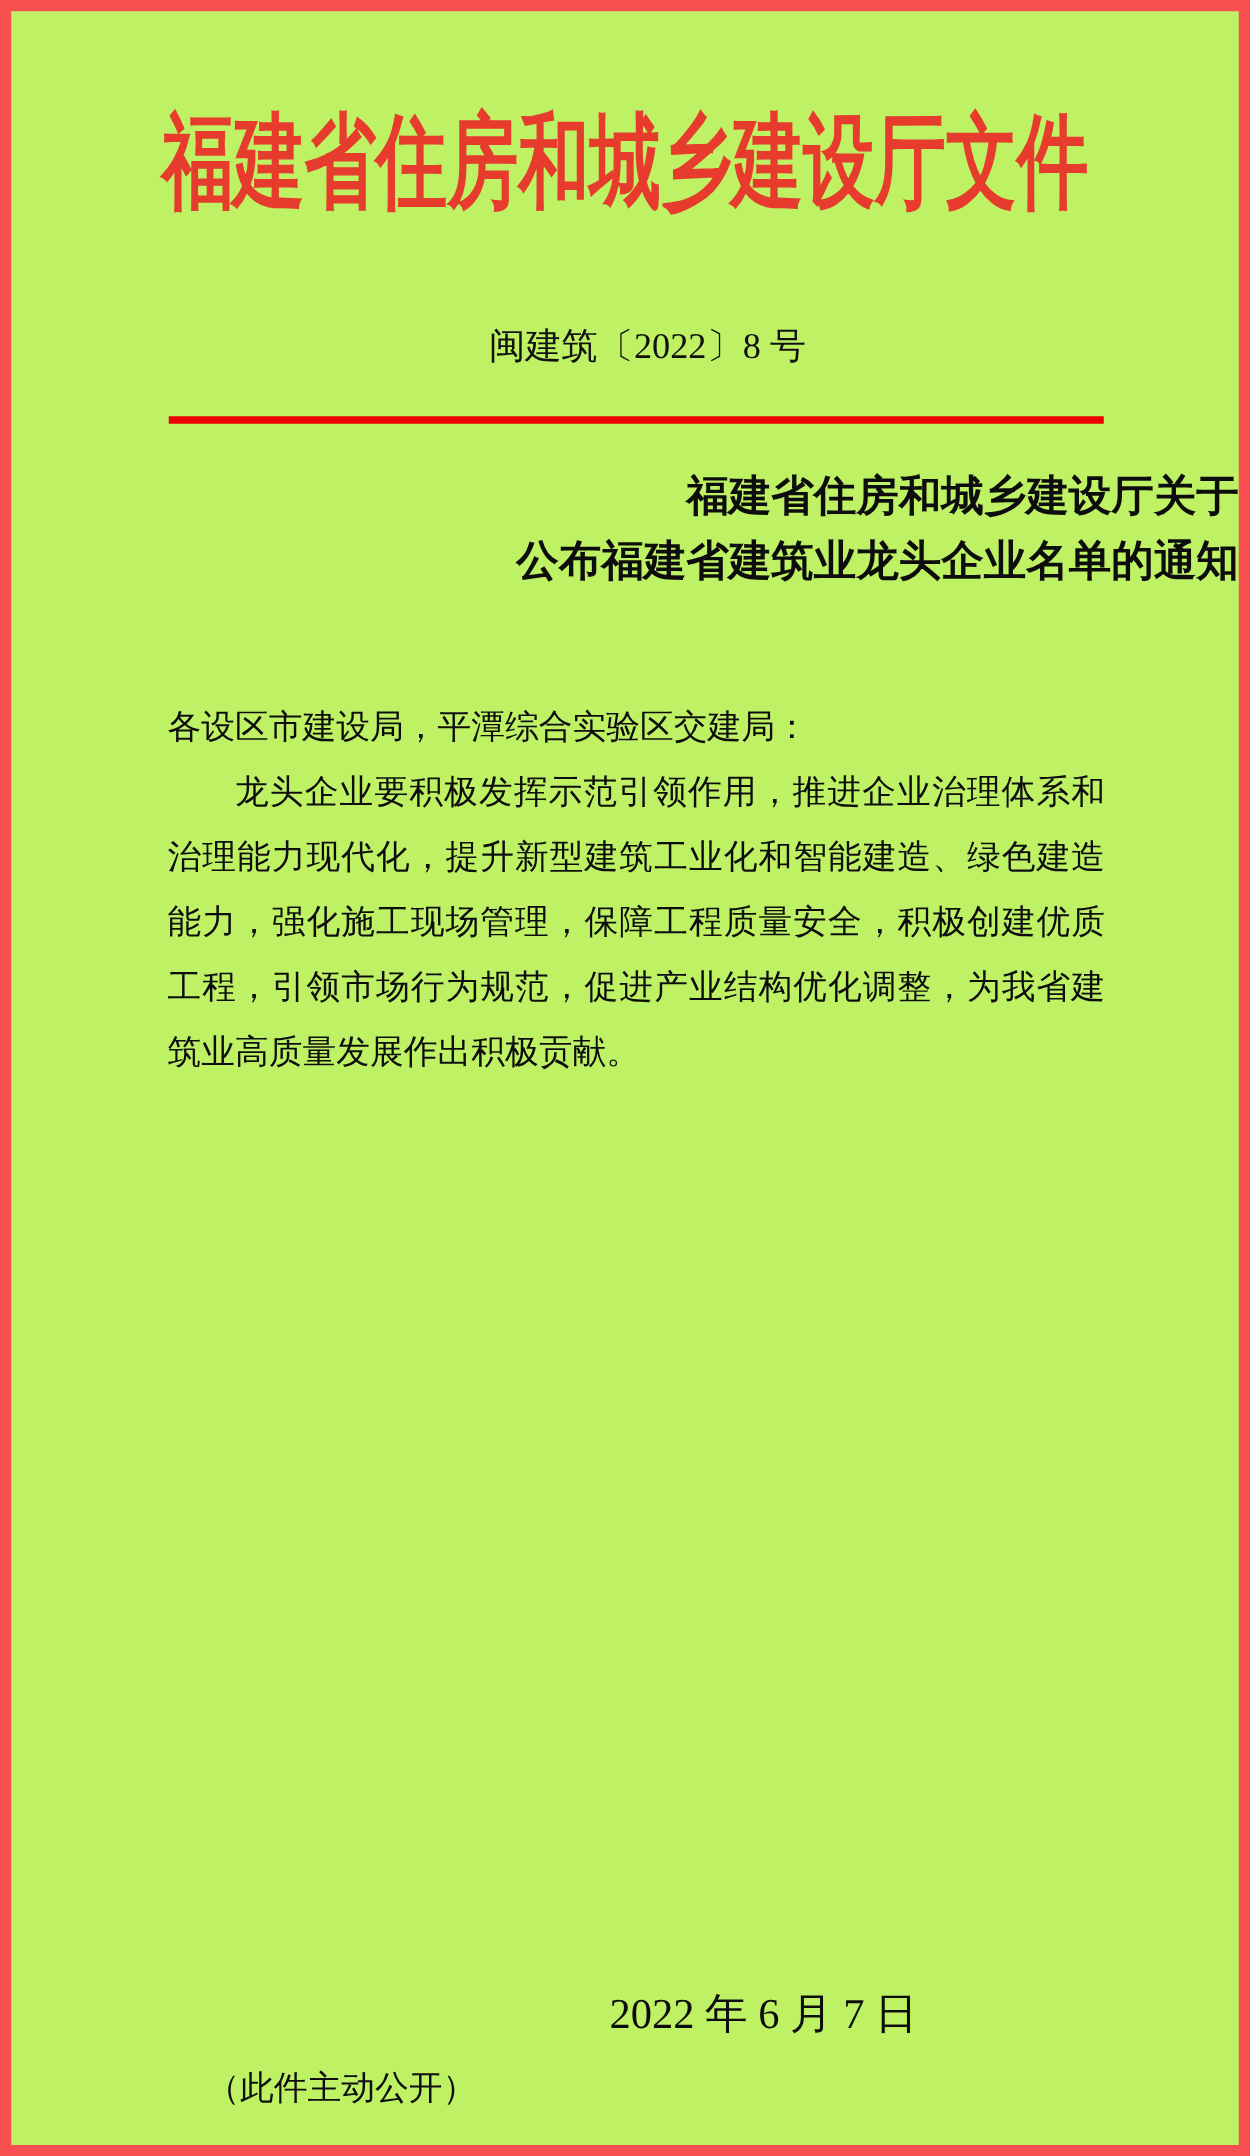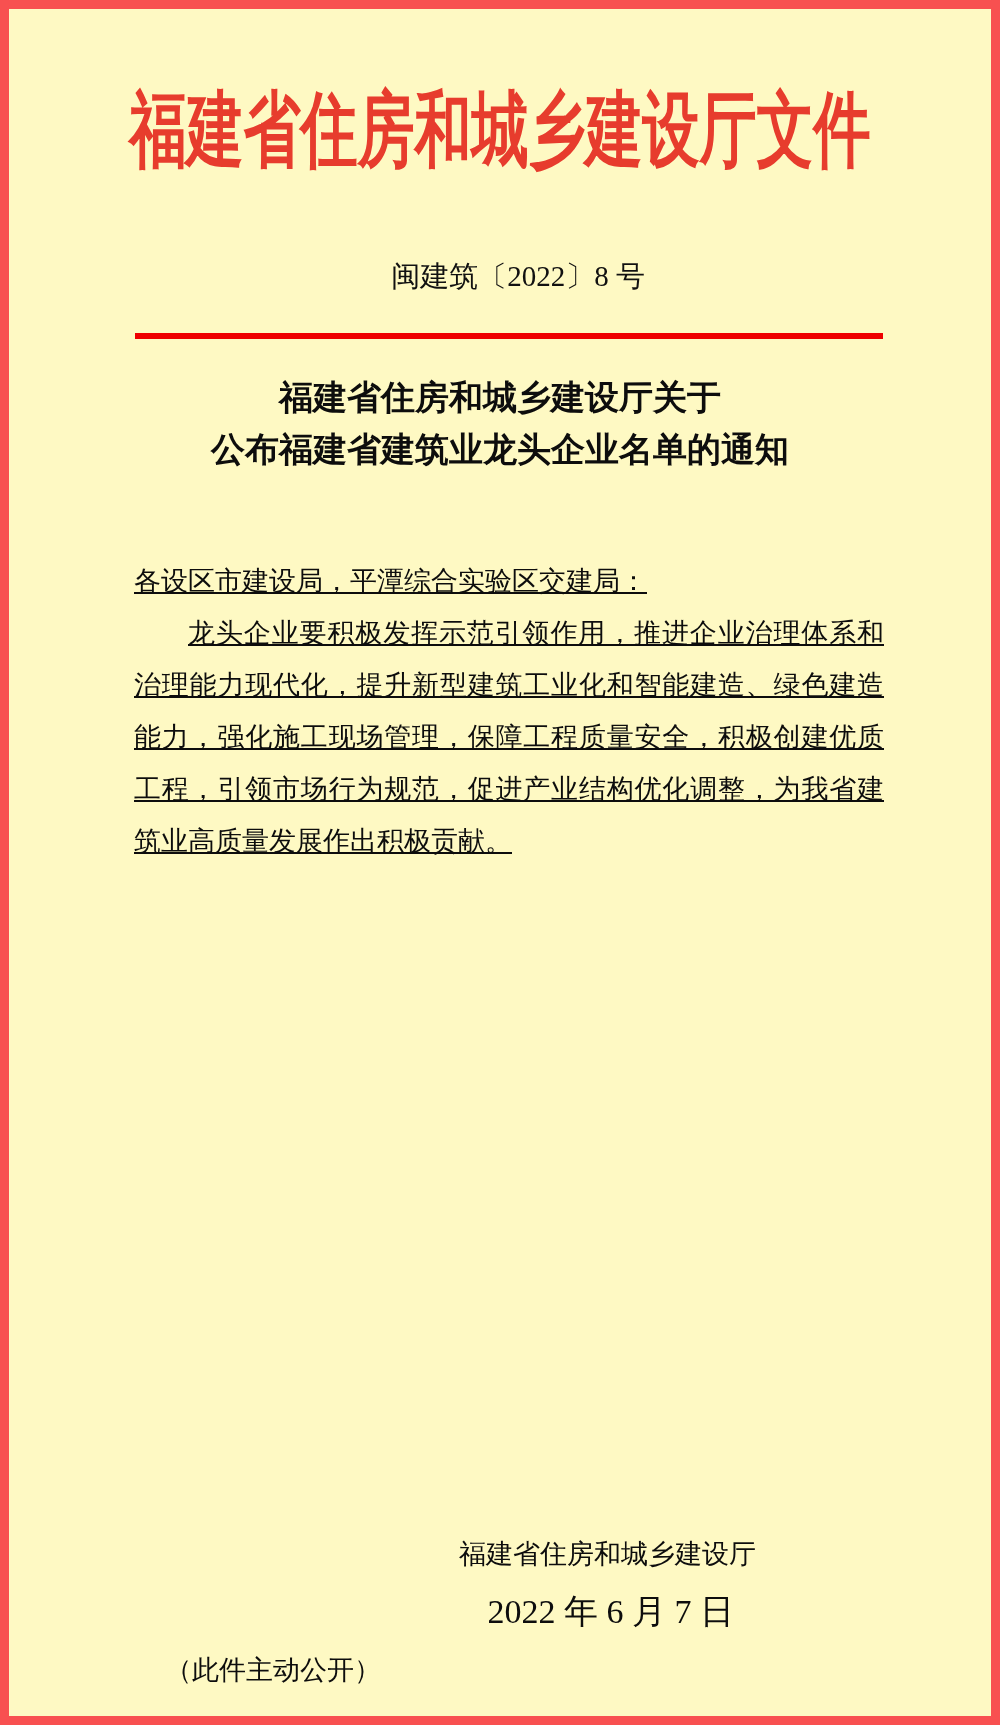--- a/index.html
+++ b/index.html
@@ -6,21 +6,21 @@
     margin: 0;
     padding: 0;
     background: #ffffff;
   }
   .page {
     position: relative;
     width: 1000px;
     height: 1725px;
     box-sizing: border-box;
     border: 9px solid #f85050;
-    background: #fef9c3;
+    background: #bef264;
     font-family: "Liberation Sans", sans-serif;
     color: #1a1a1a;
     overflow: hidden;
   }
   
   .agency-title {
     position: absolute;
     top: 66px;
     left: 0;
     right: 0;
@@ -54,42 +54,41 @@
     width: 748px;
     height: 6px;
     background: #ee0000;
   }
   
   .doc-title {
     position: absolute;
     top: 362px;
     left: 0;
     right: 0;
-    text-align: center;
+    text-align: right;
     font-weight: 700;
     font-size: 34px;
     line-height: 52px;
     color: #0d0d0d;
   }
   
   .body-text {
     position: absolute;
     top: 546px;
     left: 125px;
     width: 750px;
     font-size: 27px;
     line-height: 52px;
     color: #0d0d0d;
     text-align: justify;
     text-align-last: left;
   }
   .body-text p {
     margin: 0;
     text-indent: 2em;
-    text-decoration: underline;
   }
   .body-text p.salutation {
     text-indent: 0;
   }
   
   .sign-agency {
     position: absolute;
     top: 1528px;
     right: 235px;
     font-size: 27px;
@@ -132,19 +131,18 @@
   <div class="doc-title">
     <div>福建省住房和城乡建设厅关于</div>
     <div>公布福建省建筑业龙头企业名单的通知</div>
   </div>
 
   <div class="body-text">
     <p class="salutation">各设区市建设局，平潭综合实验区交建局：</p>
     <p>龙头企业要积极发挥示范引领作用，推进企业治理体系和治理能力现代化，提升新型建筑工业化和智能建造、绿色建造能力，强化施工现场管理，保障工程质量安全，积极创建优质工程，引领市场行为规范，促进产业结构优化调整，为我省建筑业高质量发展作出积极贡献。</p>
   </div>
 
-  <div class="sign-agency">福建省住房和城乡建设厅</div>
 
   <div class="sign-date">2022 年 6 月 7 日</div>
 
   <div class="disclosure">（此件主动公开）</div>
 
 </div>
 
 </body></html>

